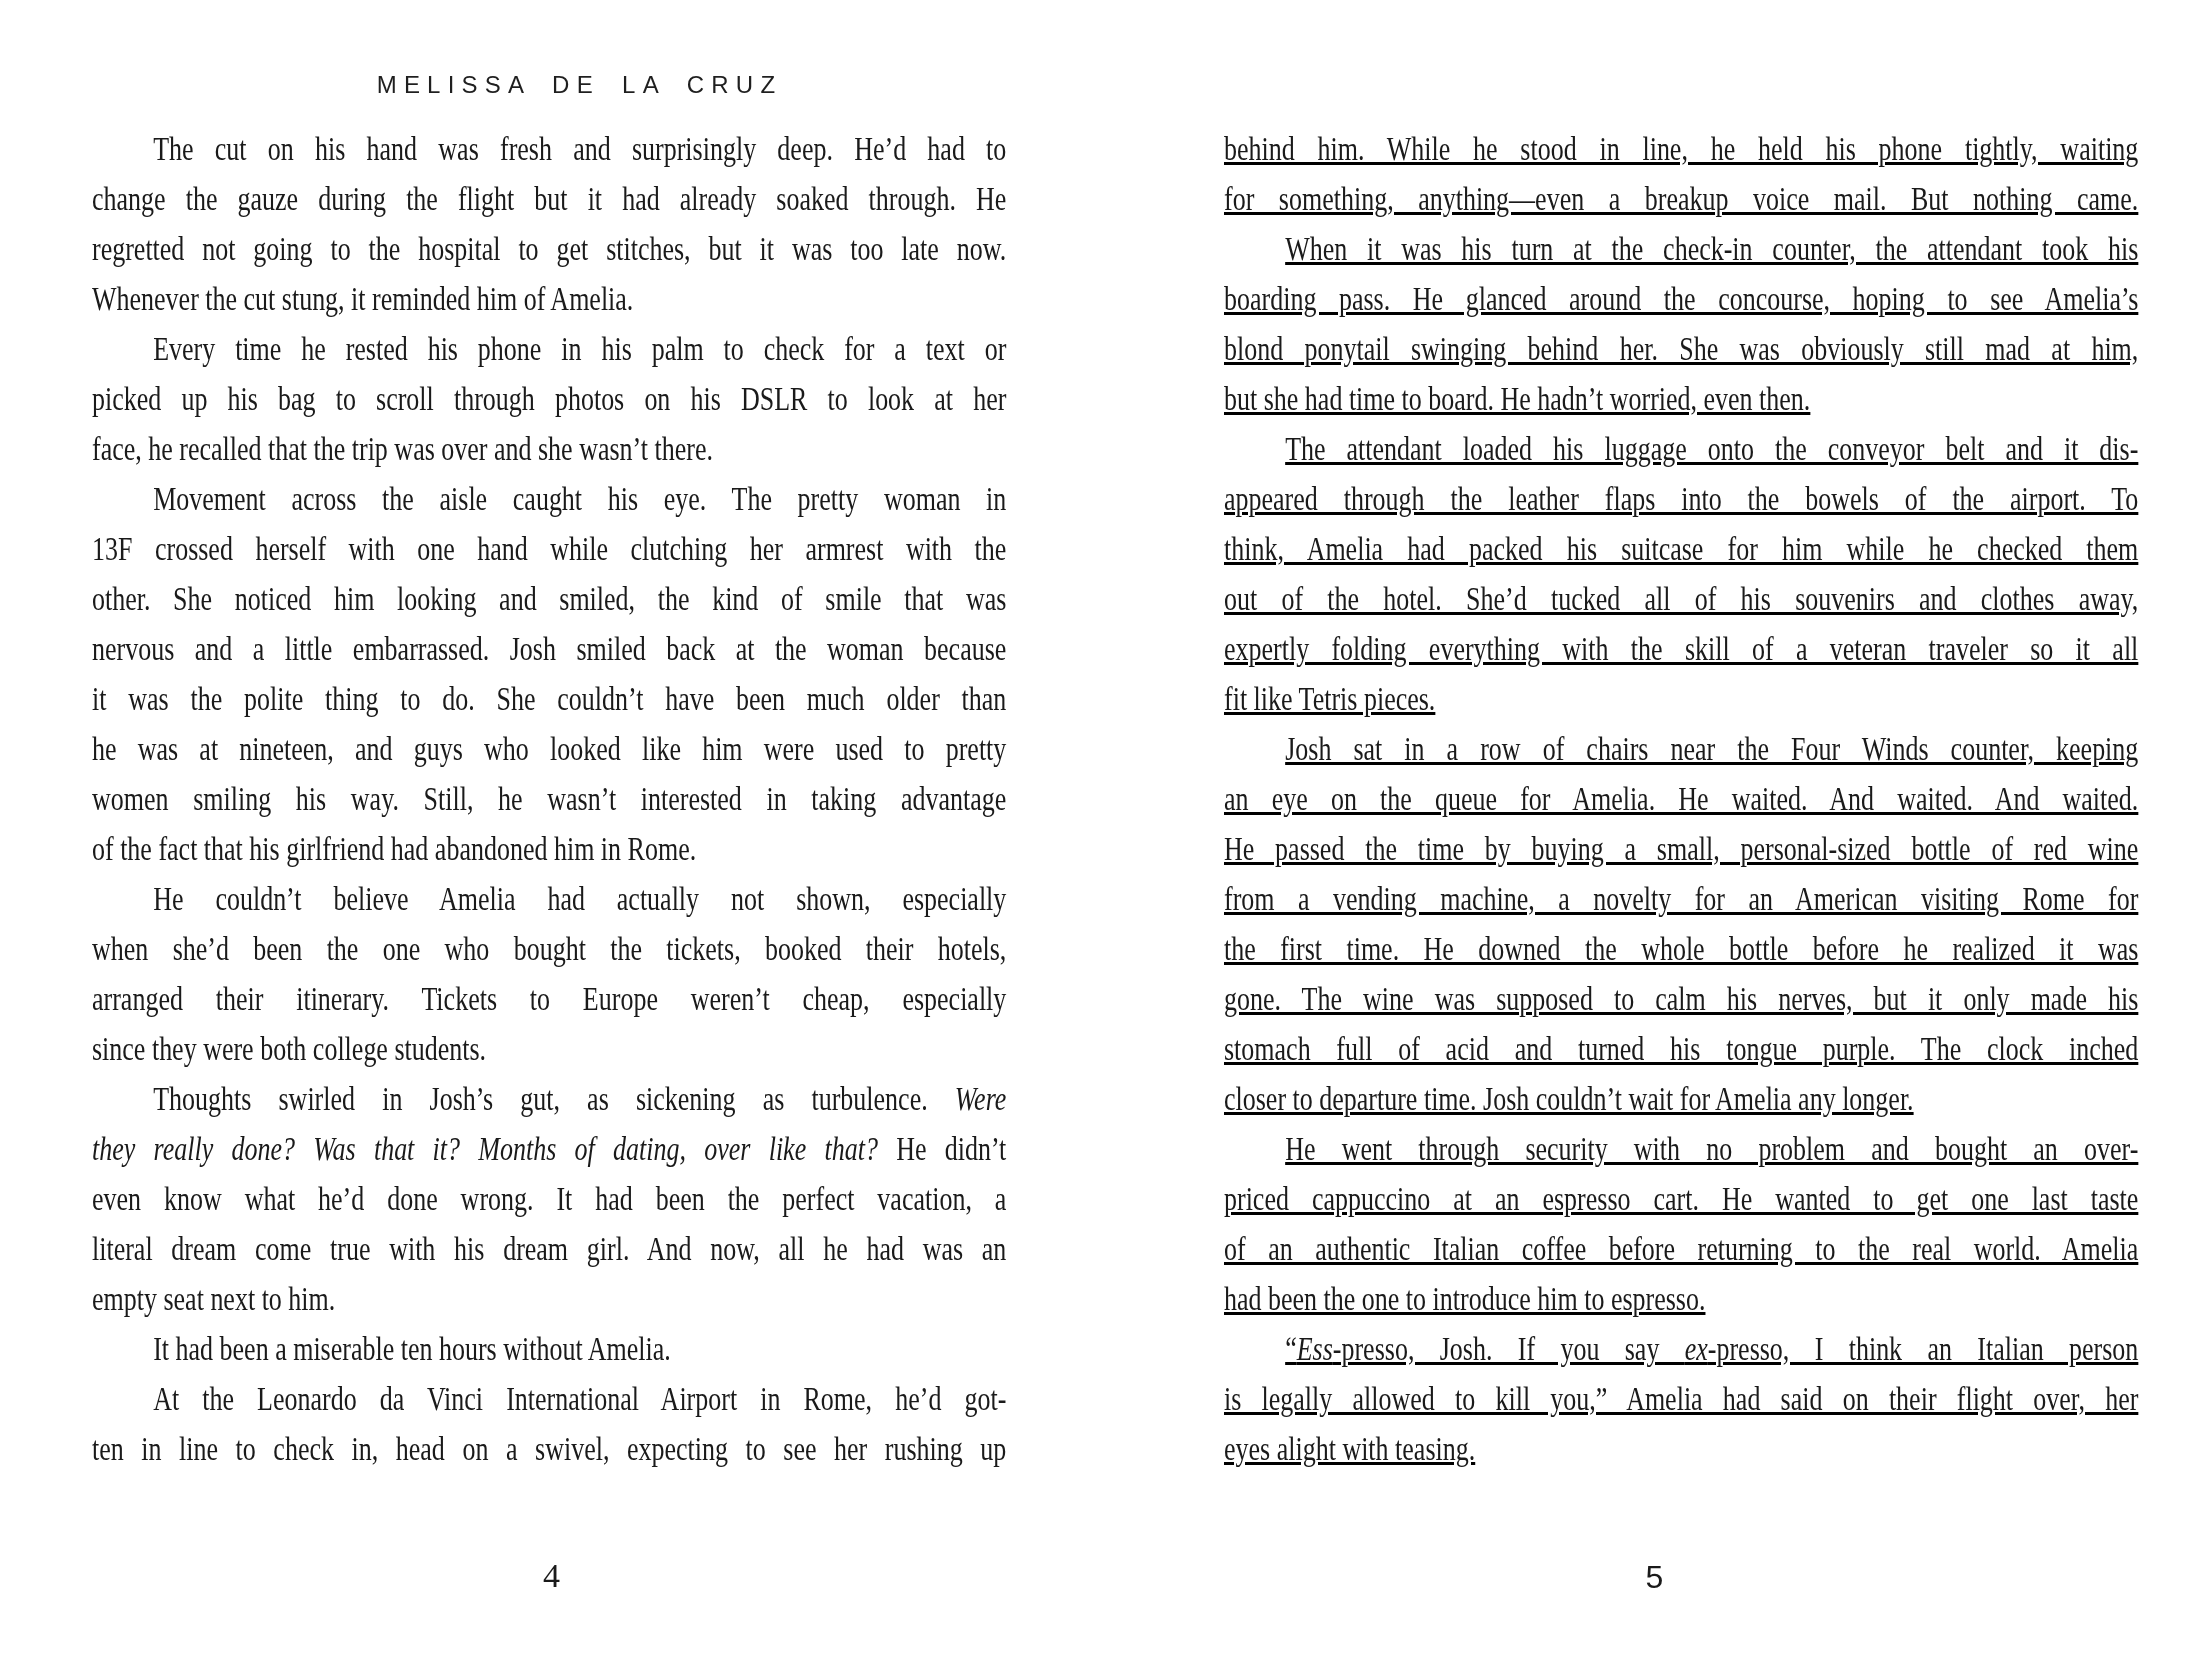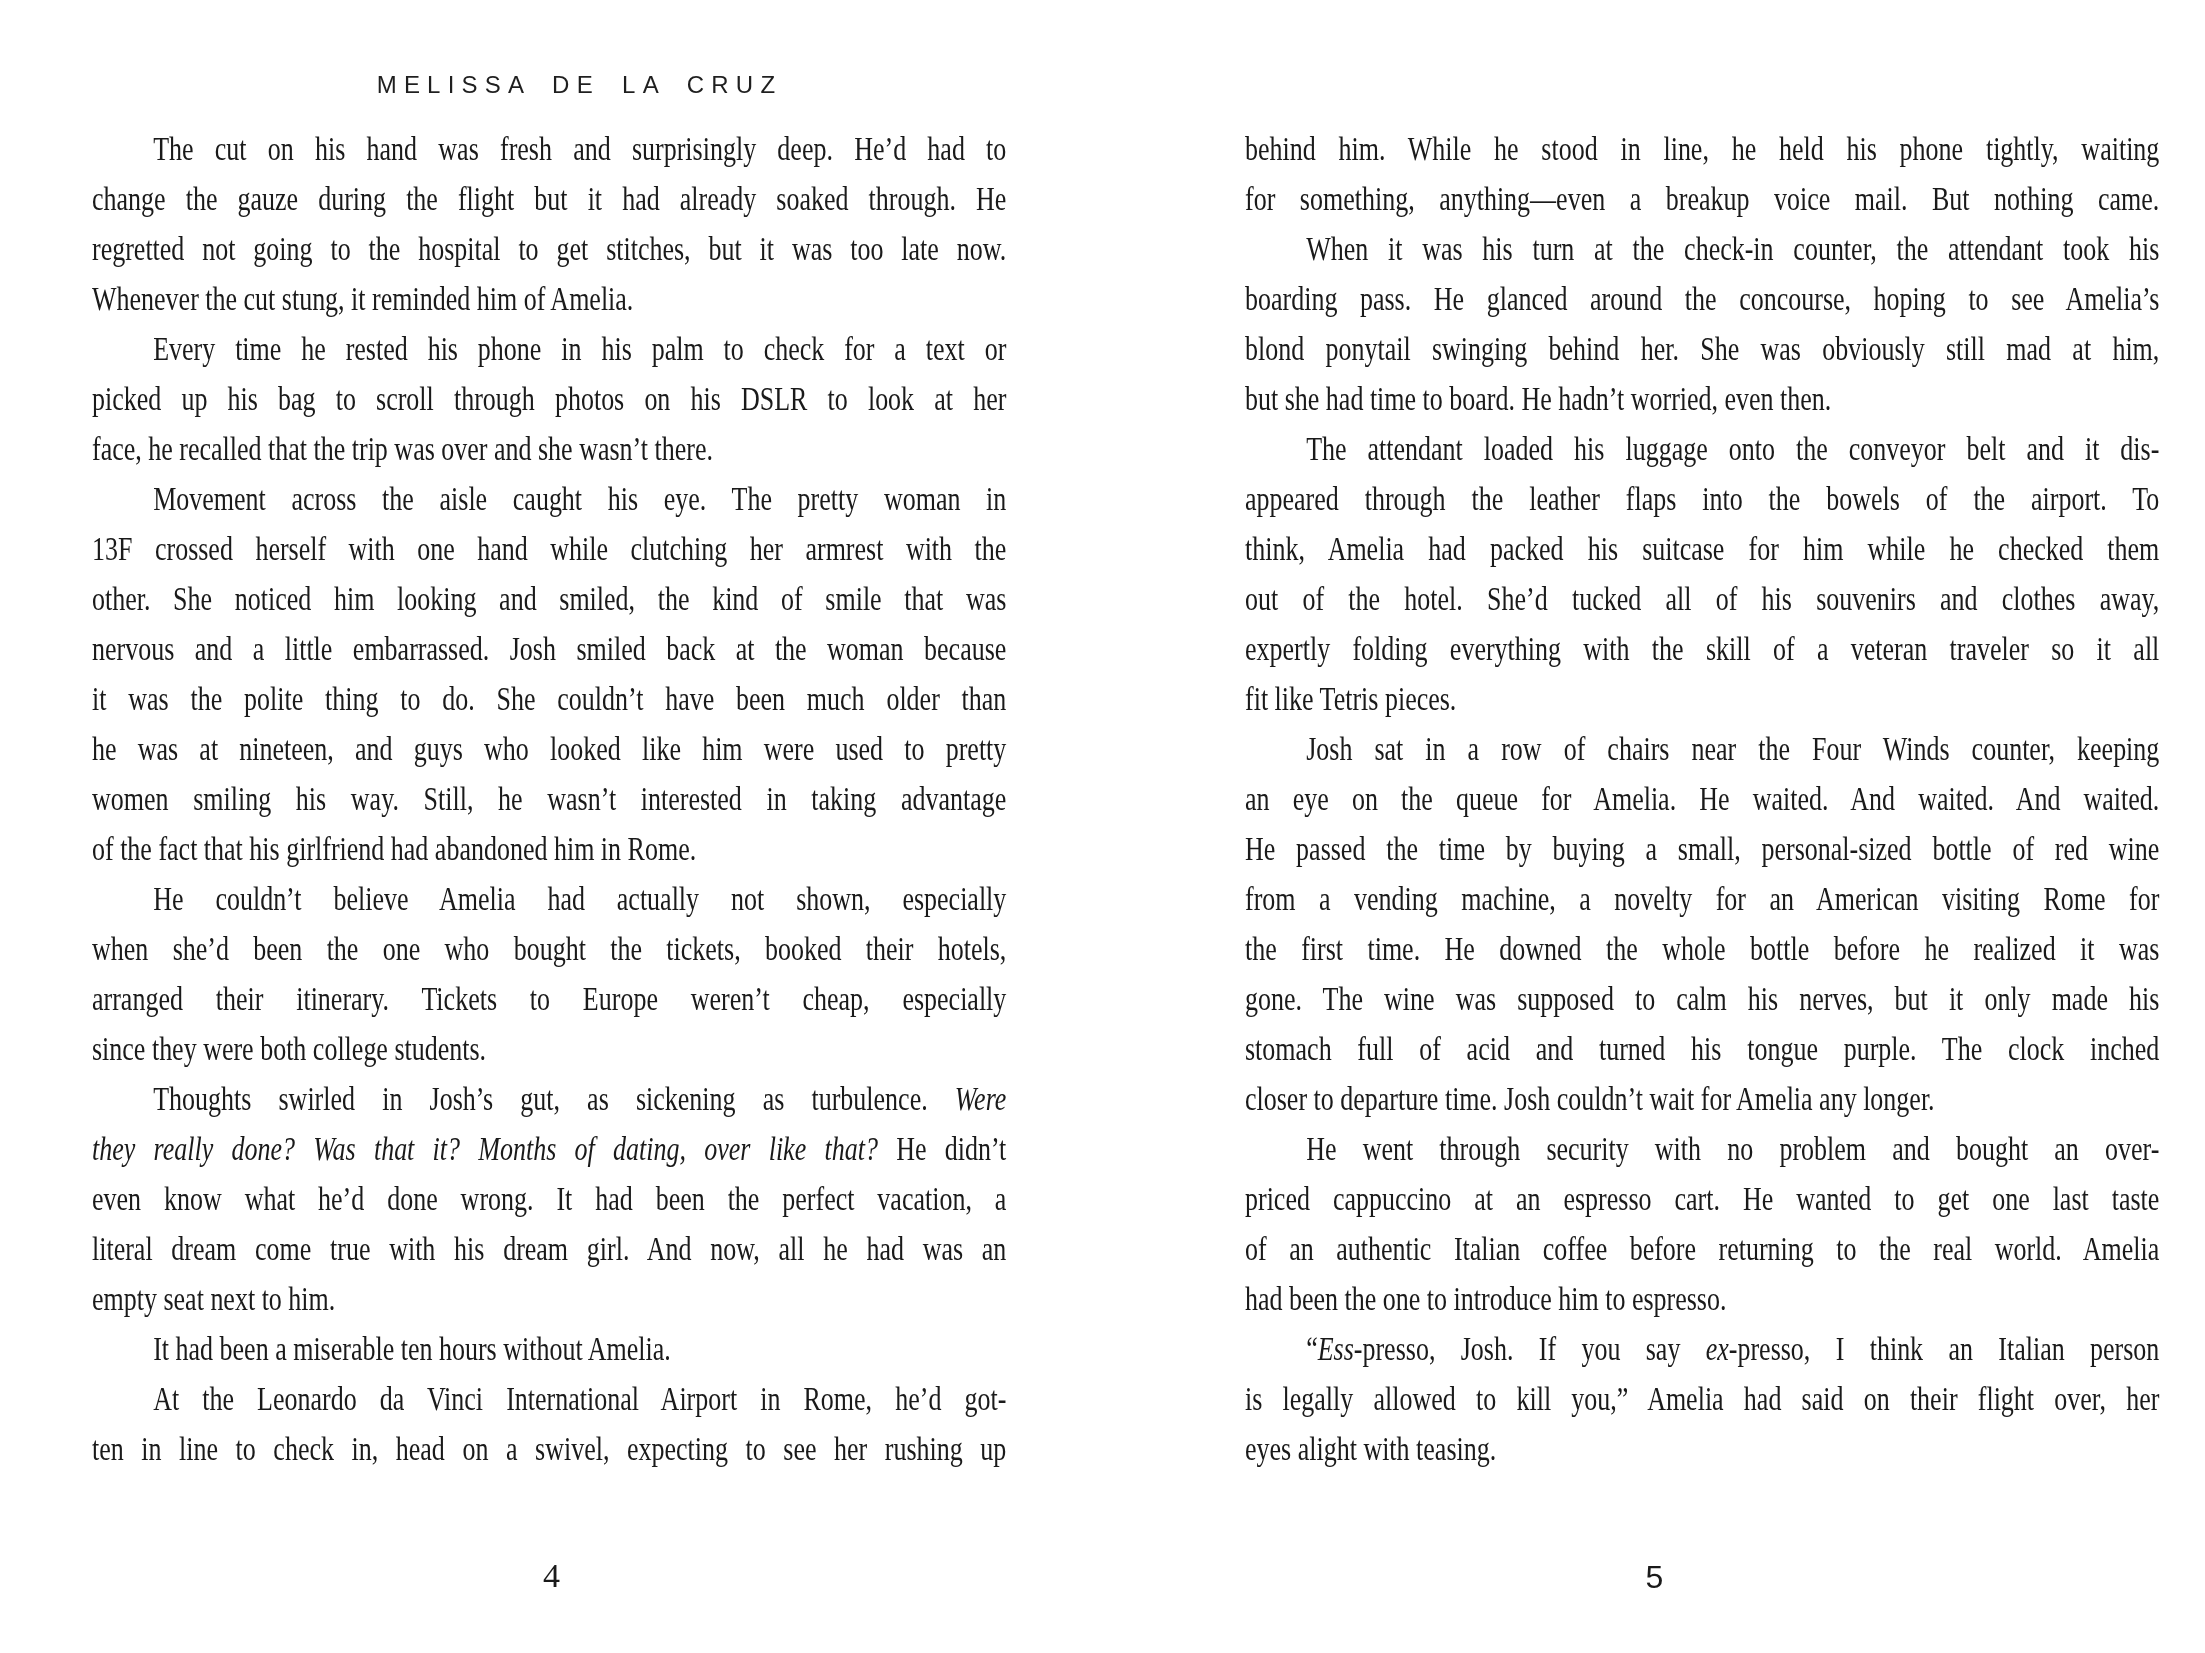--- a/index.html
+++ b/index.html
@@ -25,21 +25,21 @@
     font-size: 24px;
     letter-spacing: 0.30em;
     word-spacing: 0.35em;
     color: #1f1f1f;
     white-space: nowrap;
     margin-left: 28px;
   }
 
   .textblock { position: absolute; top: 124px; }
   .page.left  .textblock { left: 92px; width: 914px; }
-  .page.right .textblock { left: 142px; width: 915px; }
+  .page.right .textblock { left: 121px; width: 915px; text-decoration: underline; }
 
   
   .lines {
     width: 1196px;
     transform: scaleX(0.7645);
     transform-origin: 0 0;
     font-size: 34px;
     line-height: 50px;
     color: #1a1a1a;
   }

